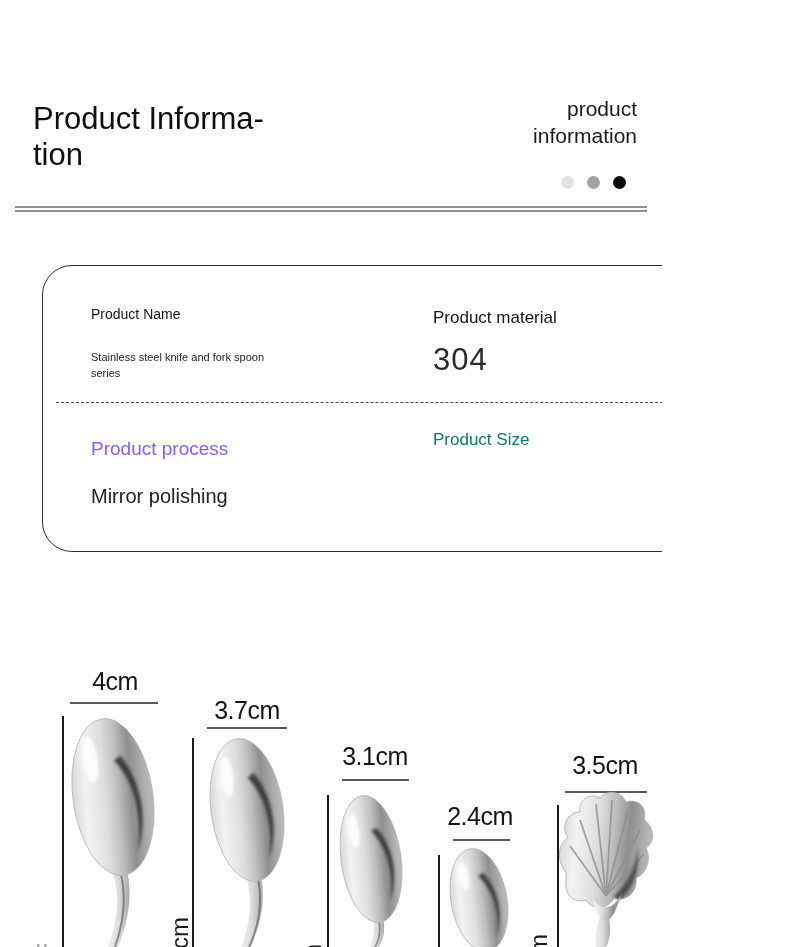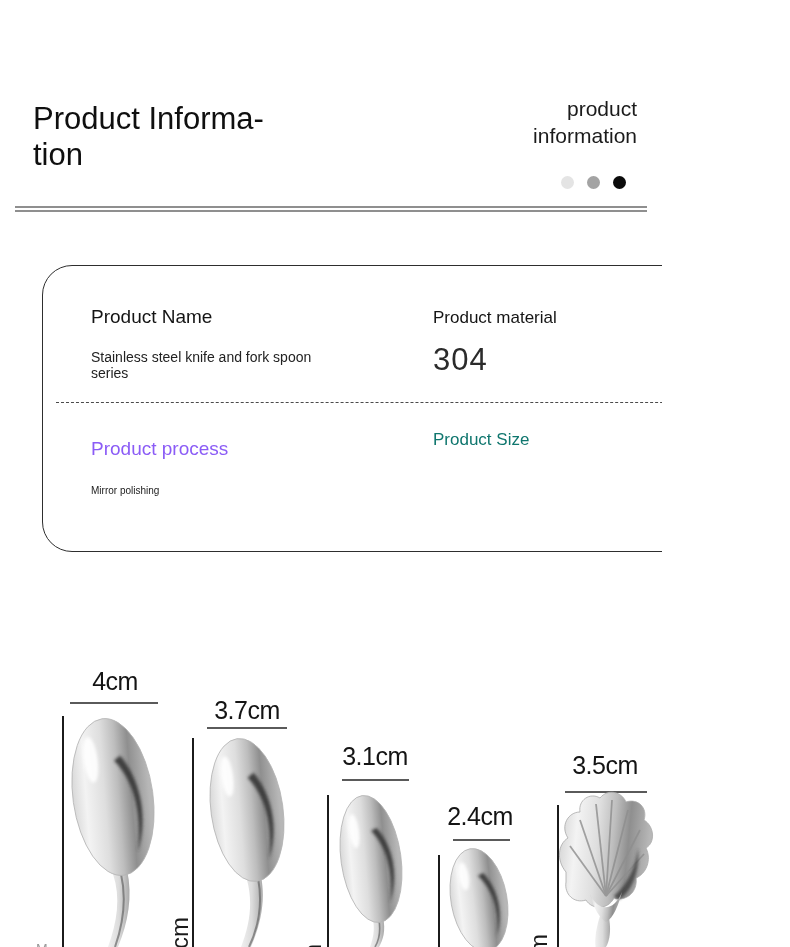--- a/index.html
+++ b/index.html
@@ -12,27 +12,27 @@
   .title{position:absolute;left:33px;top:101px;font-size:31px;line-height:36px;color:#0f0f0f;}
   .tagline{position:absolute;right:25px;top:95px;font-size:21px;line-height:27px;text-align:right;color:#1b1b1b;}
   .dots{position:absolute;top:176px;right:36px;display:flex;gap:13px;}
   .dot{width:13px;height:13px;border-radius:50%;}
   .divider{position:absolute;left:15px;right:15px;top:206px;height:6px;box-sizing:border-box;
     border-top:2px solid #8f8f8f;border-bottom:2px solid #8f8f8f;}
   
   .card{position:absolute;left:42px;top:265px;width:700px;height:287px;box-sizing:border-box;
     border:1.5px solid #2e2e2e;border-radius:30px;}
   .card span{position:absolute;display:block;}
-  .f0l{left:48px;top:40px;font-size:19px;color:#141414;}
-  .f0v{left:48px;top:83px;font-size:14px;line-height:16px;color:#222;}
+  .f0l{left:48px;top:40px;font-size:14px;color:#141414;}
+  .f0v{left:48px;top:83px;font-size:11px;line-height:16px;color:#222;}
   .f1l{left:390px;top:42px;font-size:17px;color:#141414;}
   .f1v{left:390px;top:76px;font-size:31px;font-weight:200;letter-spacing:1px;color:#2b2b2b;}
   .card-dash{position:absolute;left:13px;right:13px;top:136px;border-top:1.6px dashed #4a4a4a;}
   .f2l{left:48px;top:172px;font-size:19px;color:#8b5cf6;}
-  .f2v{left:48px;top:219px;font-size:10px;color:#222;}
+  .f2v{left:48px;top:219px;font-size:20px;color:#222;}
   .f3l{left:390px;top:164px;font-size:17px;color:#0f766e;}
   .f3v{left:390px;top:213px;font-size:13.5px;line-height:13px;color:#222;}
   
   .note{position:absolute;left:63px;top:583px;font-size:13px;line-height:13px;}
   
   .spoons{position:absolute;left:0;top:640px;}
   .mlabel{position:absolute;width:110px;text-align:center;font-size:25px;letter-spacing:-0.5px;color:#141414;}
   .m1{left:60px;top:667px;}  .m2{left:192px;top:696px;} .m3{left:320px;top:742px;}
   .m4{left:425px;top:802px;} .m5{left:550px;top:751px;} .m6{left:673px;top:788px;}
   .vunit{position:absolute;font-size:24px;color:#1a1a1a;transform:rotate(-90deg);transform-origin:0 0;}

